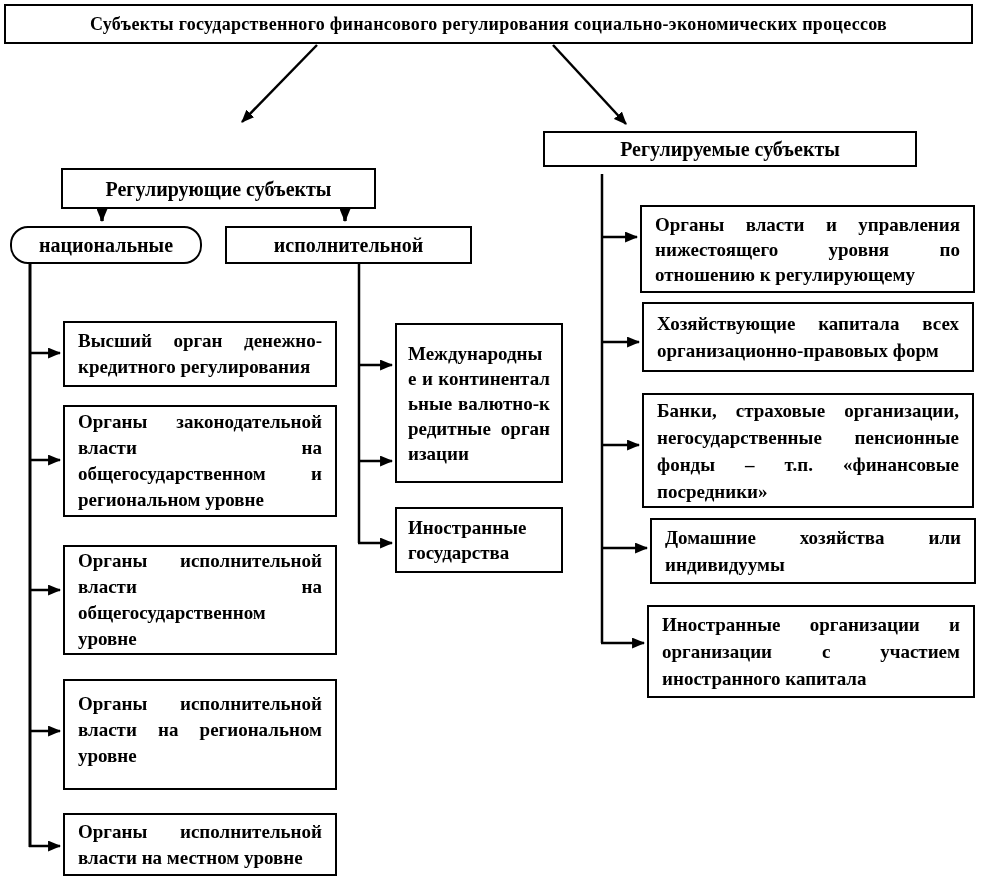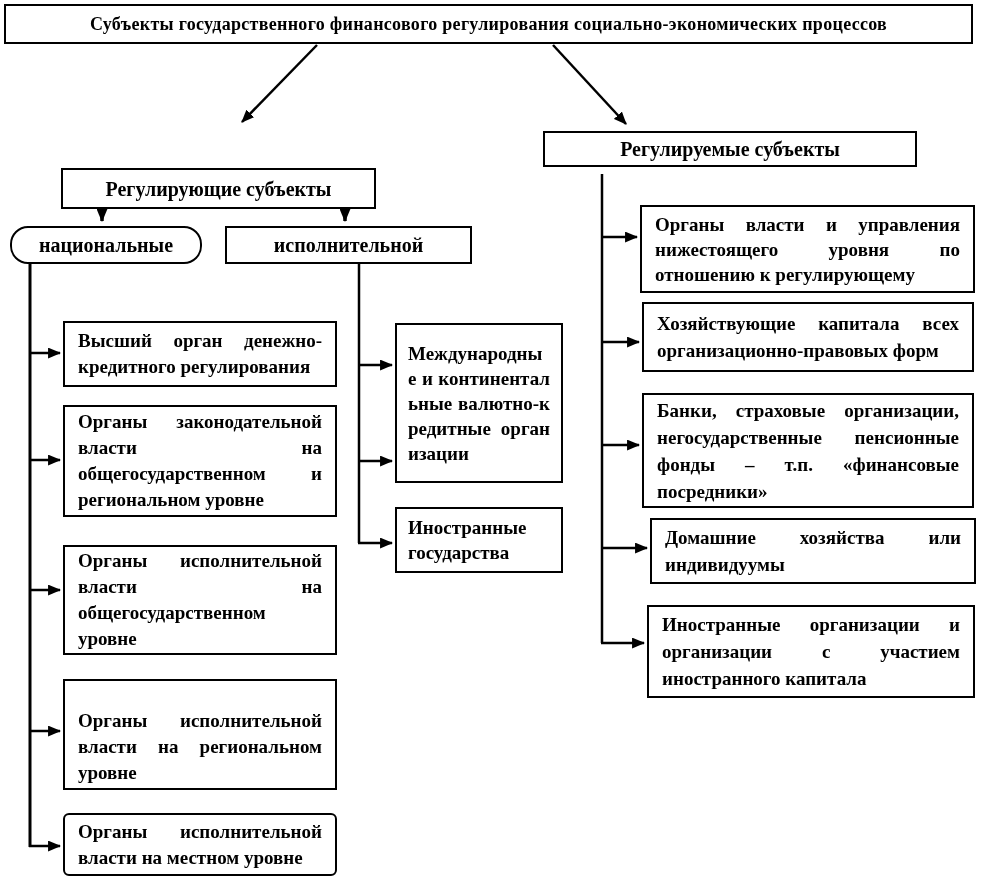--- a/index.html
+++ b/index.html
@@ -54,22 +54,22 @@
   
   #b-reg     { left: 61px;  top: 129px; width: 315px; height: 41px; margin-top: 39px; }
   #b-regd    { left: 543px; top: 131px; width: 374px; height: 36px; }
   
   #b-nat     { left: 10px;  top: 226px; width: 192px; height: 38px; border-radius: 18px; }
   #b-supra   { left: 225px; top: 226px; width: 247px; height: 38px; }
   
   #b-n1 { left: 63px; top: 321px; width: 274px; height: 66px; }
   #b-n2 { left: 63px; top: 405px; width: 274px; height: 112px; }
   #b-n3 { left: 63px; top: 545px; width: 274px; height: 110px; }
-  #b-n4 { left: 63px; top: 679px; width: 274px; height: 111px; align-items: flex-end; padding-top: 8px; }
-  #b-n5 { left: 63px; top: 813px; width: 274px; height: 63px; border-radius: 6px; }
+  #b-n4 { left: 63px; top: 679px; width: 274px; height: 111px; align-items: flex-start; padding-top: 8px; }
+  #b-n5 { left: 63px; top: 813px; width: 274px; height: 63px; }
   
   #b-s1 { left: 395px; top: 323px; width: 168px; height: 160px; line-height: 25px; }
   #b-s1 .txt { word-break: break-all; padding: 2px 11px; }
   #b-s2 { left: 395px; top: 507px; width: 168px; height: 66px; line-height: 25px; }
   #b-s2 .txt { padding: 2px 11px; }
   
   #b-r1 { left: 640px; top: 205px; width: 335px; height: 88px;  line-height: 25px; }
   #b-r2 { left: 642px; top: 302px; width: 332px; height: 70px;  line-height: 27px; }
   #b-r3 { left: 642px; top: 393px; width: 332px; height: 115px; line-height: 27px; justify-content: flex-end; }
   #b-r4 { left: 650px; top: 518px; width: 326px; height: 66px;  line-height: 27px; }

